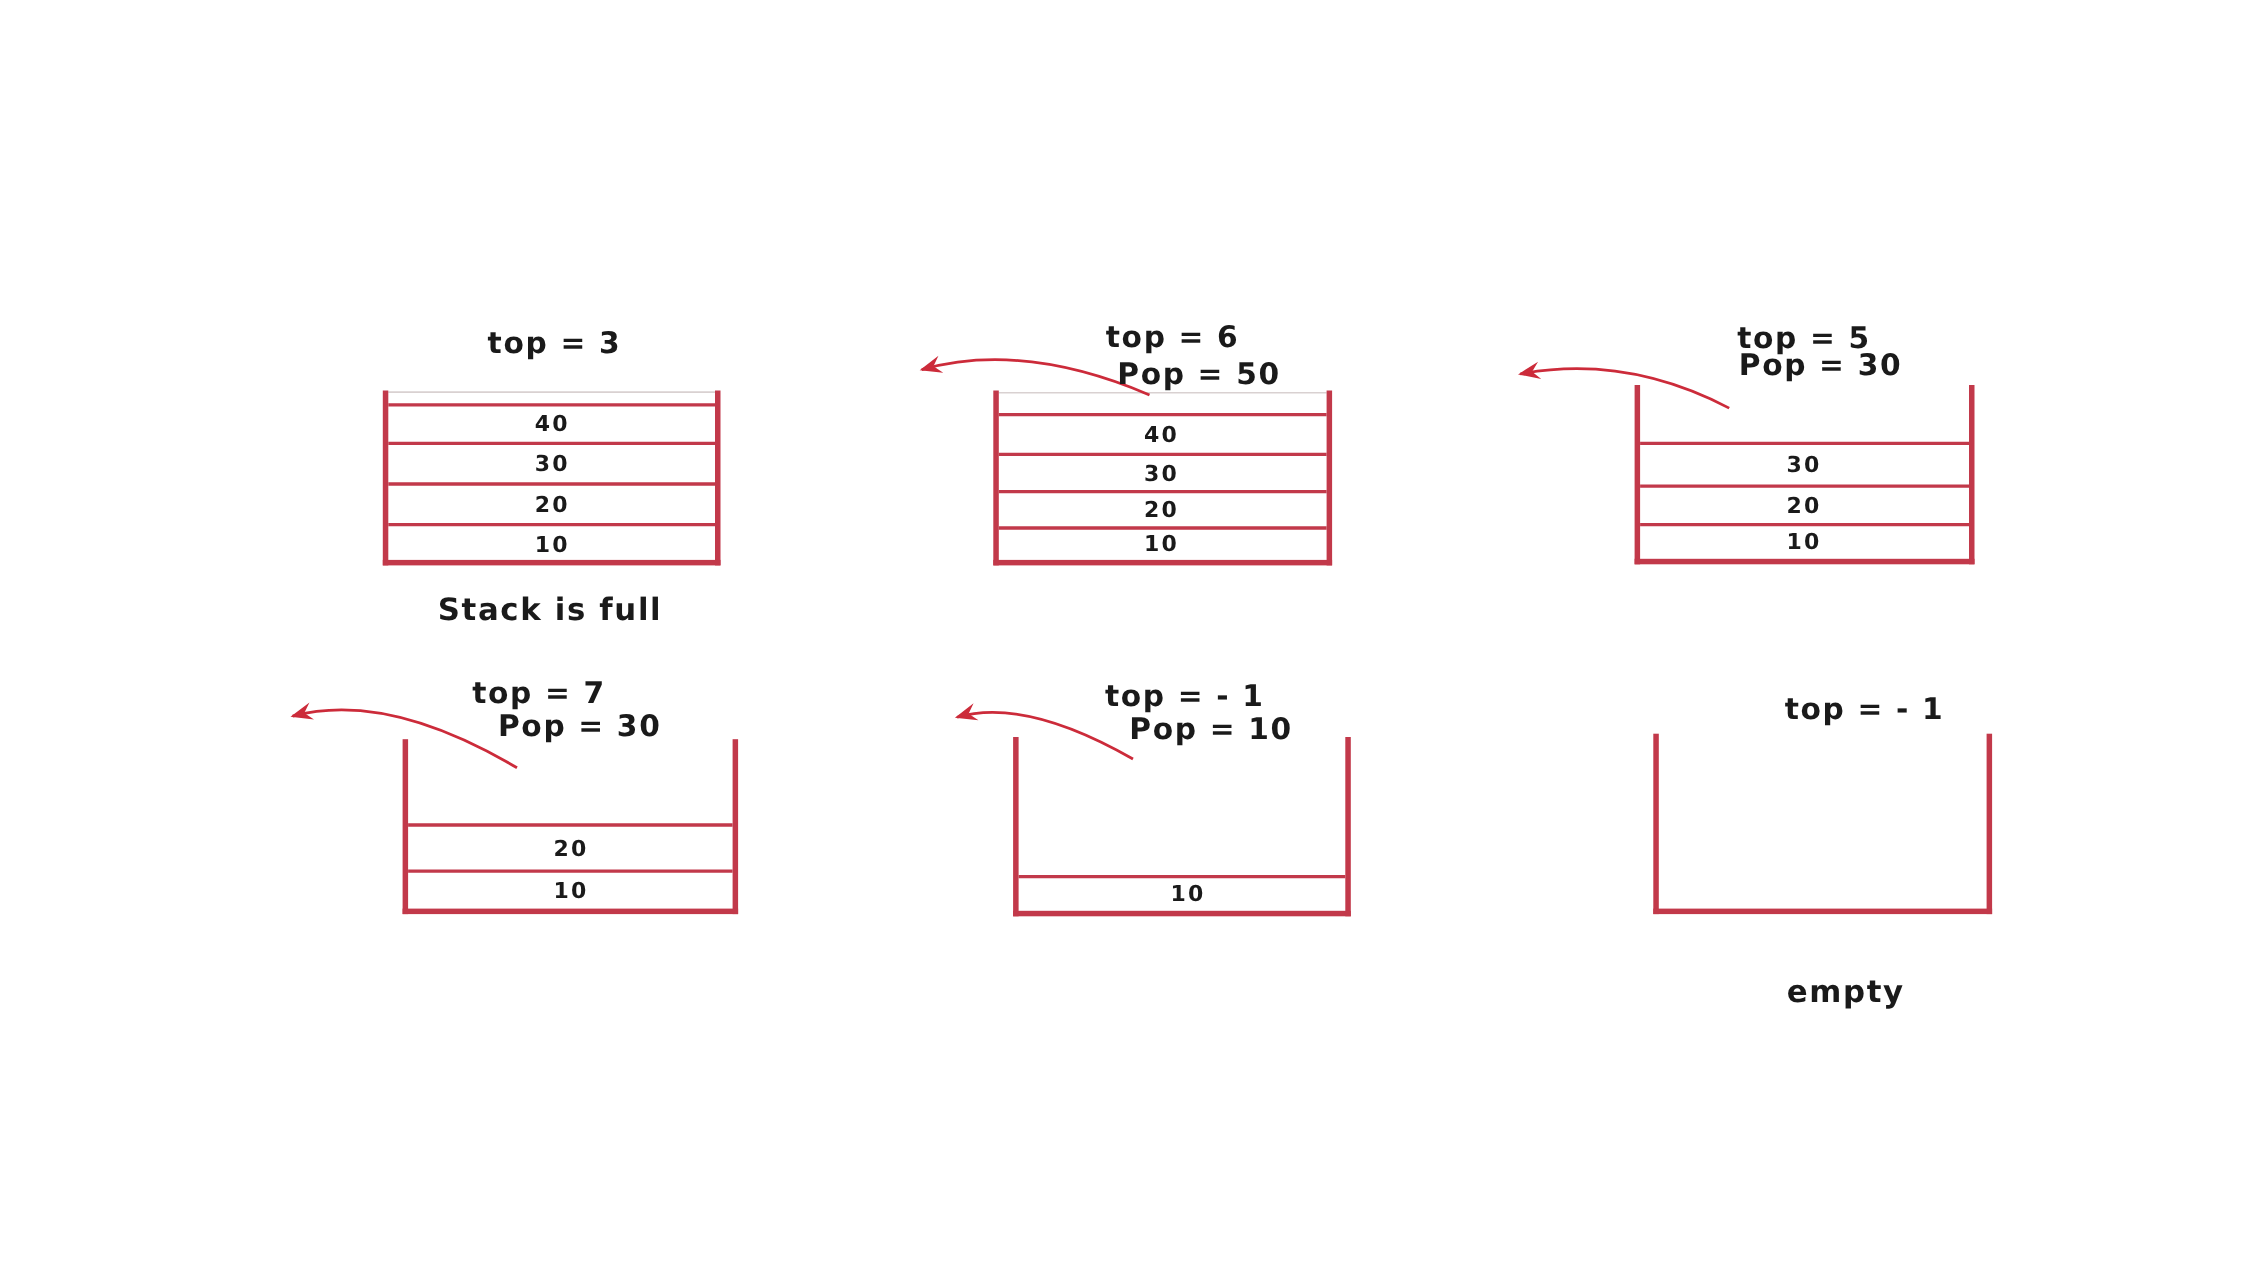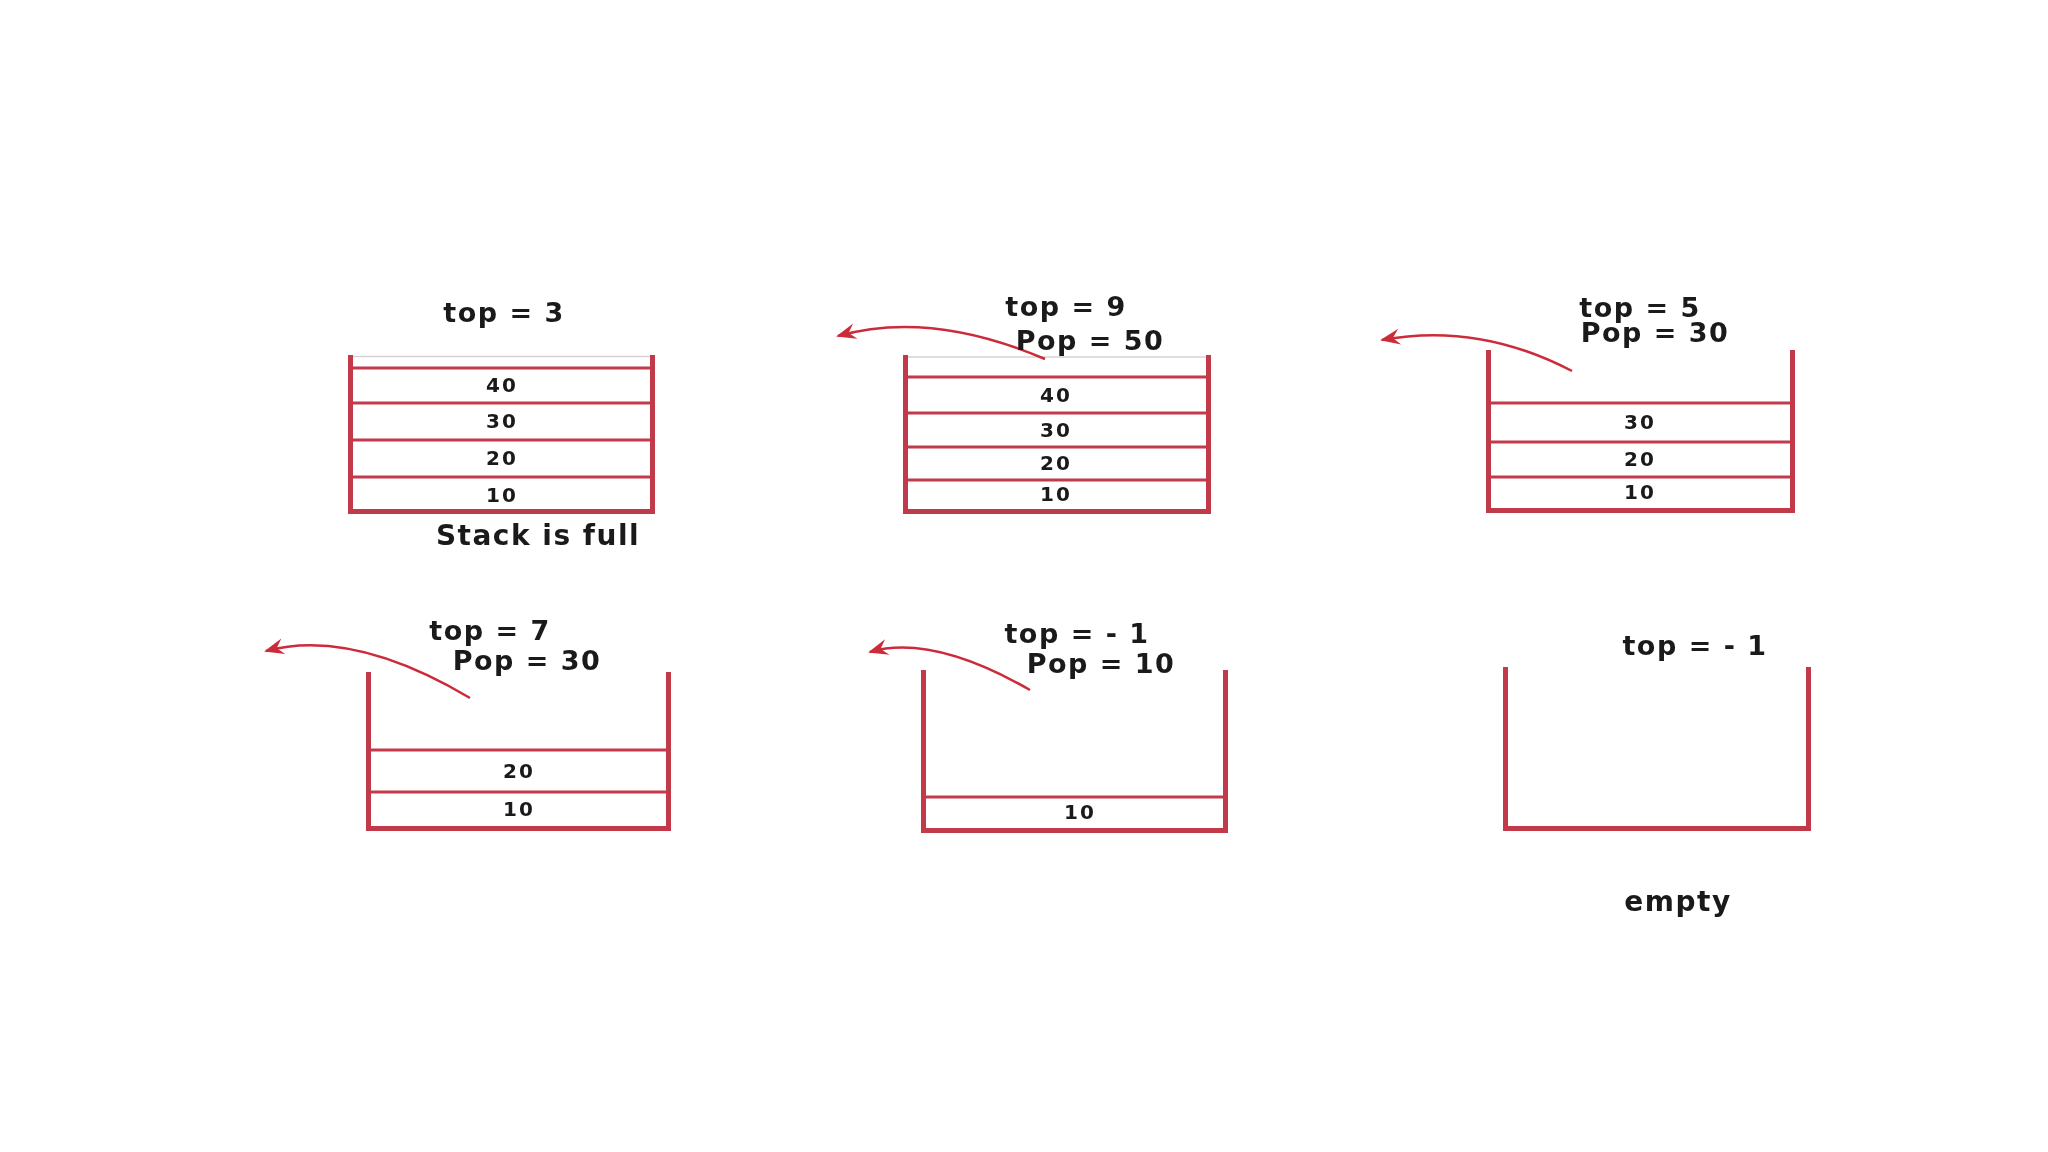--- a/index.html
+++ b/index.html
@@ -96,23 +96,23 @@
     <path d="M 1572 371 Q 1478 322 1382 340" fill="none" stroke-width="2.5" marker-end="url(#ah)" stroke="#CC2B3A"></path>
     <path d="M 470 698 Q 352 628 266 651" fill="none" stroke-width="2.5" marker-end="url(#ah)" stroke="#CC2B3A"></path>
     <path d="M 1030 690 Q 932 634 870 652" fill="none" stroke-width="2.5" marker-end="url(#ah)" stroke="#CC2B3A"></path>
   </svg>
 
   <div class="t title" style="left:504px; top:298px;">top = 3</div>
   <div class="t cell" style="left:502px; top:370px;">40</div>
   <div class="t cell" style="left:502px; top:406px;">30</div>
   <div class="t cell" style="left:502px; top:443px;">20</div>
   <div class="t cell" style="left:502px; top:480px;">10</div>
-  <div class="t caption" style="left:500px; top:521px;margin-left:38px;">Stack is full</div>
+  <div class="t caption" style="left:500px; top:540px;">Stack is full</div>
 
-  <div class="t title" style="left:1066px; top:292px;">top = 9</div>
+  <div class="t title" style="left:1066px; top:292px;">top = 6</div>
   <div class="t title" style="left:1090px; top:326px;">Pop = 50</div>
   <div class="t cell" style="left:1056px; top:380px;">40</div>
   <div class="t cell" style="left:1056px; top:415px;">30</div>
   <div class="t cell" style="left:1056px; top:448px;">20</div>
   <div class="t cell" style="left:1056px; top:479px;">10</div>
 
   <div class="t title" style="left:1640px; top:293px;">top = 5</div>
   <div class="t title" style="left:1655px; top:318px;">Pop = 30</div>
   <div class="t cell" style="left:1640px; top:407px;">30</div>
   <div class="t cell" style="left:1640px; top:444px;">20</div>

